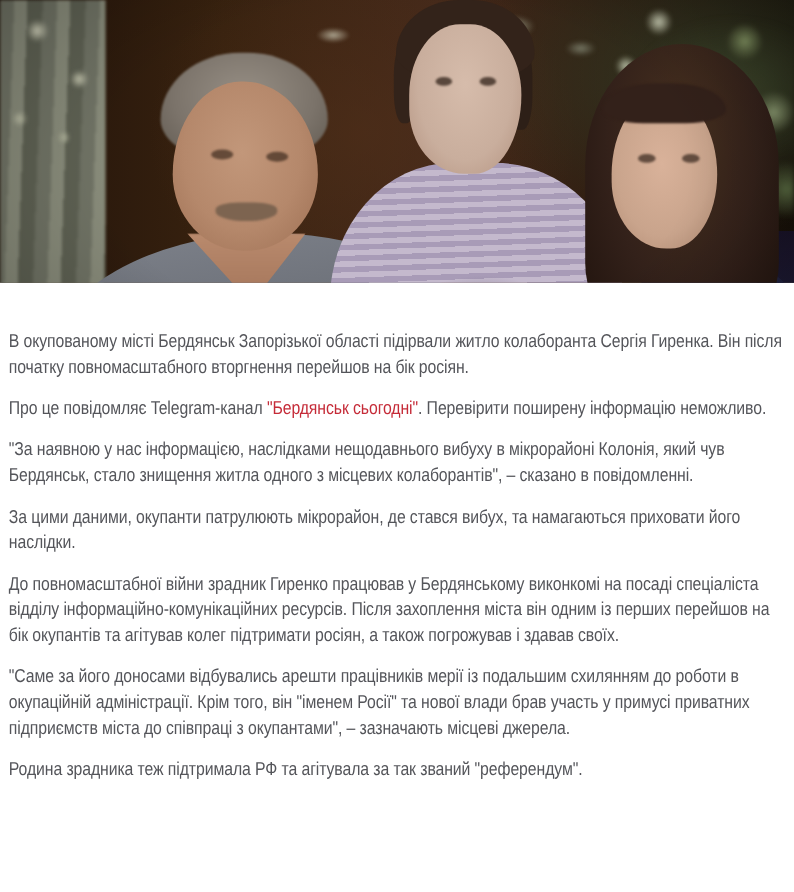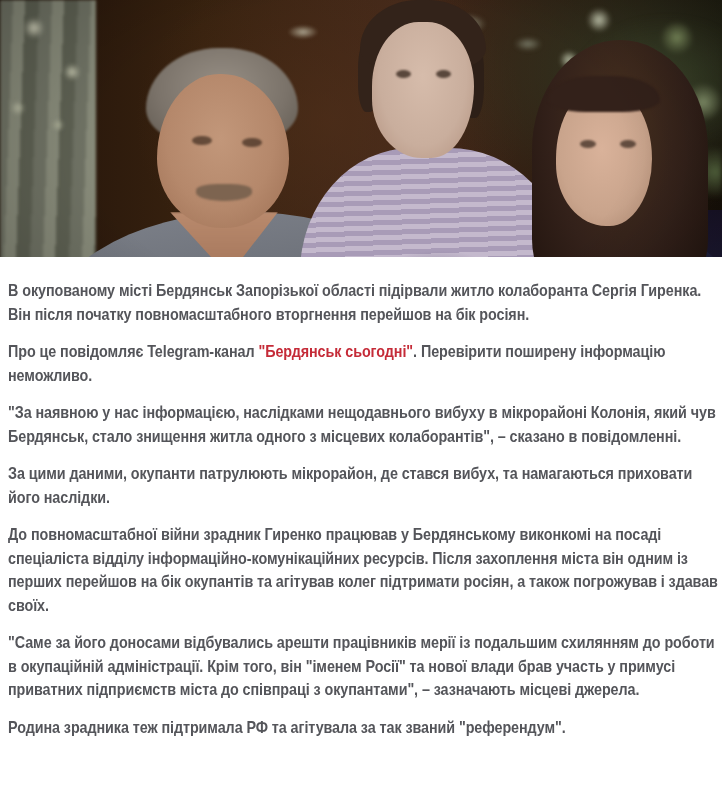--- a/index.html
+++ b/index.html
@@ -116,21 +116,21 @@
     font-family:"DejaVu Serif","Liberation Serif",serif;
     font-style:italic;font-weight:700;font-size:53px;line-height:1.1;
     color:#ffffff;letter-spacing:1px;white-space:nowrap;
     text-shadow:
       0 2px 0 #161616, 2px 0 0 #161616, -2px 0 0 #161616, 0 -2px 0 #161616,
       2px 2px 0 #111, -2px 2px 0 #111, 2px -2px 1px #111, -2px -2px 1px #111,
       0 5px 9px rgba(0,0,0,.65);
   }
 
   
-  .article{padding:22px 0 0 8px;font-weight:bold;}
+  .article{padding:41px 0 0 8px;}
   .article p{
     margin:0 0 14px 0;
     width:842px;
     transform:scaleX(.845);
     transform-origin:0 0;
     font-size:17px;line-height:23.5px;
     letter-spacing:-0.1px;
     color:#54555a;
   }
   .article a{color:#c52b38;text-decoration:none;cursor:pointer;}

